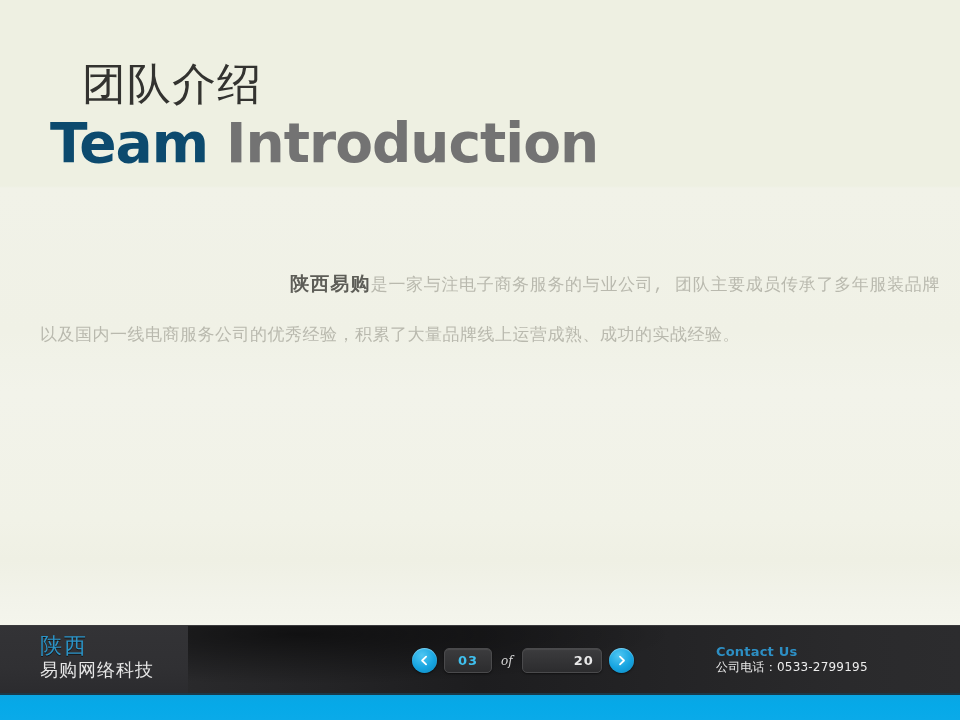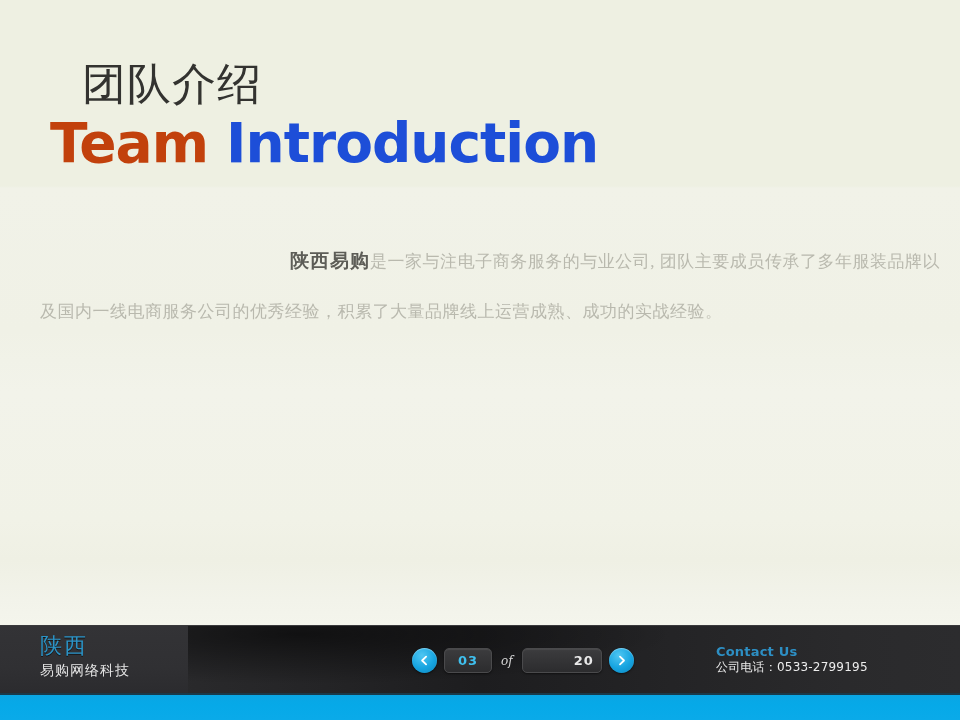--- a/index.html
+++ b/index.html
@@ -61,30 +61,30 @@
   }
   .heading-en {
     font-family: "DejaVu Sans", "Liberation Sans", sans-serif;
     font-size: 55px;
     line-height: 62px;
     font-weight: bold;
     letter-spacing: -1px;
     margin-top: 2px;
     white-space: nowrap;
   }
-  .heading-en .en-dark { color: #c2410c; }
-  .heading-en .en-blue { color: #1d4ed8; }
+  .heading-en .en-dark { color: #0c4a6e; }
+  .heading-en .en-blue { color: #737373; }
 
   
   .body-copy {
     position: absolute;
     left: 40px;
-    top: 236px;
+    top: 260px;
     width: 900px;
-    font-family: Liberation Serif, serif;
+    font-family: Liberation Mono, monospace;
     font-size: 17px;
     line-height: 50px;
     color: #b9b9ae;
     text-indent: 250px;
     text-align: justify;
     letter-spacing: 0.5px;
   }
   .body-copy .brand {
     color: #5d5d57;
     font-size: 19px;
@@ -127,21 +127,21 @@
     line-height: 26px;
     color: #2b93c6;
     letter-spacing: 2px;
     text-shadow: 0 1px 0 rgba(0,0,0,0.6);
   }
   .logo-sub {
     position: absolute;
     left: 40px;
     top: 36px;
     font-family: "DejaVu Sans", "Liberation Sans", sans-serif;
-    font-size: 14px;
+    font-size: 18px;
     line-height: 16px;
     color: #e6e6e6;
     letter-spacing: 1px;
   }
 
   
   .pager {
     position: absolute;
     left: 412px;
     top: 648px;

